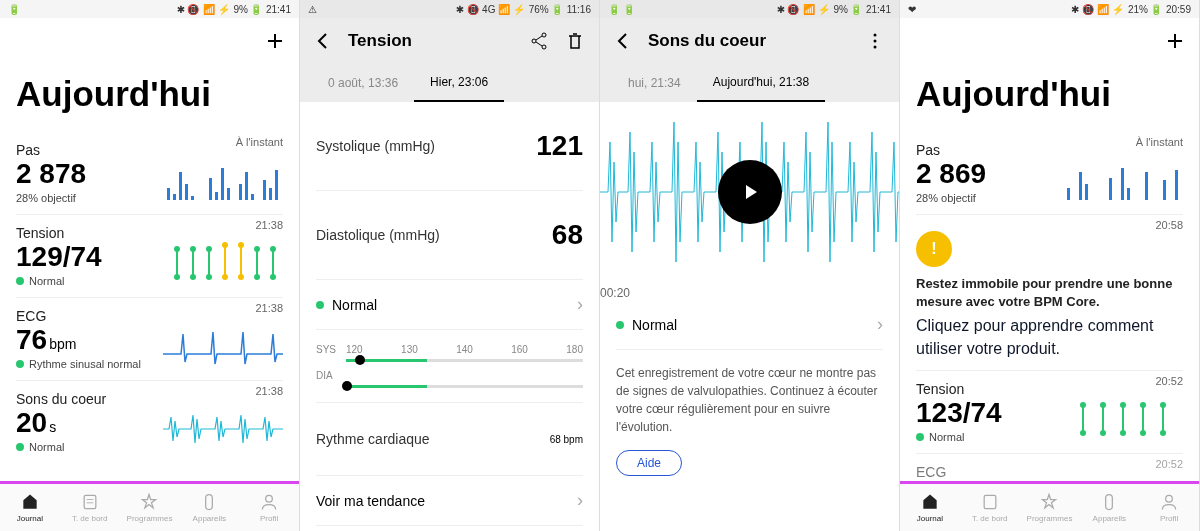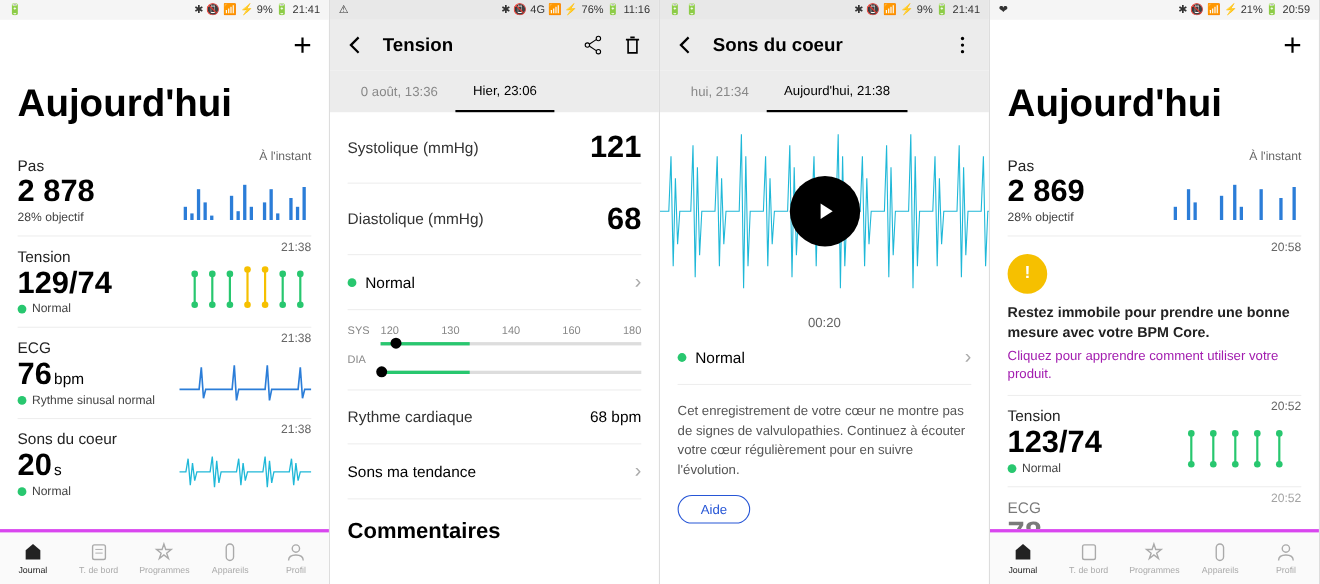--- a/index.html
+++ b/index.html
@@ -25,41 +25,41 @@
 .cardsub{display:flex;align-items:center;gap:5px;font-size:11px;color:#444;margin-top:4px}
 .dot{width:8px;height:8px;border-radius:50%;background:#28c76f}
 .sparkarea{position:absolute;right:0;top:26px;width:120px;height:44px}
 .bottomnav{height:50px;background:#fafafa;border-top:3px solid #d946ef;display:flex}
 .navitem{flex:1;display:flex;flex-direction:column;align-items:center;justify-content:center;gap:2px;color:#aaa;font-size:8px}
 .navitem.active{color:#222}
 .navico{width:20px;height:20px}
 .tabscroll{display:flex;height:38px;align-items:center;background:#ececec;padding:0 12px;font-size:12px;color:#888}
 .tabscroll .tab{padding:0 16px;height:100%;display:flex;align-items:center}
 .tabscroll .tab.active{color:#000;border-bottom:2px solid #000;font-weight:500}
-.metricrow{display:flex;justify-content:space-between;align-items:center;padding:16px 0;border-bottom:1px solid #eee}
+.metricrow{display:flex;justify-content:space-between;align-items:center;padding:28px 0;border-bottom:1px solid #eee}
 .metriclabel{font-size:14px;color:#333}
 .metricval{font-size:28px;font-weight:600}
-.metricval.sm{font-size:14px;font-weight:500}
+.metricval.sm{font-size:10px;font-weight:500}
 .linkrow{display:flex;justify-content:space-between;align-items:center;padding:14px 0;border-bottom:1px solid #eee;font-size:14px}
 .chev{color:#aaa;font-size:18px}
 .scalerow{font-size:10px;color:#888;display:flex;align-items:center;gap:0;margin:4px 0}
 .scalerow .lbl{width:30px}
 .scalerow .ticks{flex:1;display:flex;justify-content:space-between}
 .scalebar{height:3px;background:#ddd;position:relative;margin:2px 0 8px 30px}
 .scalebar .fill{position:absolute;left:0;height:100%;background:#28c76f}
 .scalebar .knob{position:absolute;top:-4px;width:10px;height:10px;border-radius:50%;background:#000}
 .waveform{width:100%;height:180px;position:relative;display:flex;align-items:center;justify-content:center}
 .playbtn{width:64px;height:64px;border-radius:50%;background:#000;display:flex;align-items:center;justify-content:center;position:relative;z-index:2}
 .playbtn svg{fill:#fff}
-.wavetime{text-align:center;font-size:12px;color:#666;margin-top:4px}
+.wavetime{font-size:12px;color:#666;margin-top:4px}
 .description{font-size:12px;color:#555;line-height:1.5;margin:14px 0}
 .helpbtn{border:1.5px solid #2756d6;color:#2756d6;background:transparent;border-radius:16px;padding:5px 20px;font-size:12px;margin:0 0}
 .yellowdot{width:36px;height:36px;border-radius:50%;background:#f6c000;display:flex;align-items:center;justify-content:center;color:#fff;font-weight:700;margin-top:6px}
 .notice{font-size:13px;color:#222;line-height:1.4;margin-top:8px;font-weight:600}
-.noticesub{font-size:12px;color:#a21caf;line-height:1.4;margin-top:4px}
+.noticesub{font-size:16px;color:#0f172a;line-height:1.4;margin-top:4px}
 svg{display:block}
 .commentshead{font-size:20px;font-weight:800;margin-top:18px}
 .cutoff{color:#222}
 </style>
 </head>
 <body>
 
 <div class="phone">
   <div class="statusbar">
     <div class="left">🔋</div>
@@ -284,21 +284,21 @@
       <div class="scalebar">
           <div class="fill" style="width:34%"></div>
           <div class="knob" style="left:-4px"></div>
         </div>
     </div>
     <div class="metricrow">
       <div class="metriclabel">Rythme cardiaque</div>
       <div class="metricval sm">68 bpm</div>
     </div>
     <div class="linkrow">
-      <span>Sons ma tendance</span>
+      <span>Voir ma tendance</span>
       <div class="chev">›</div>
     </div>
     <div class="commentshead">Commentaires</div>
   </div>
 </div>
 
 <div class="phone">
   <div class="statusbar dark">
     <div class="left">🔋 🔋</div>
     <div class="right">✱ 📵 📶 ⚡ 9% 🔋 21:41</div>

